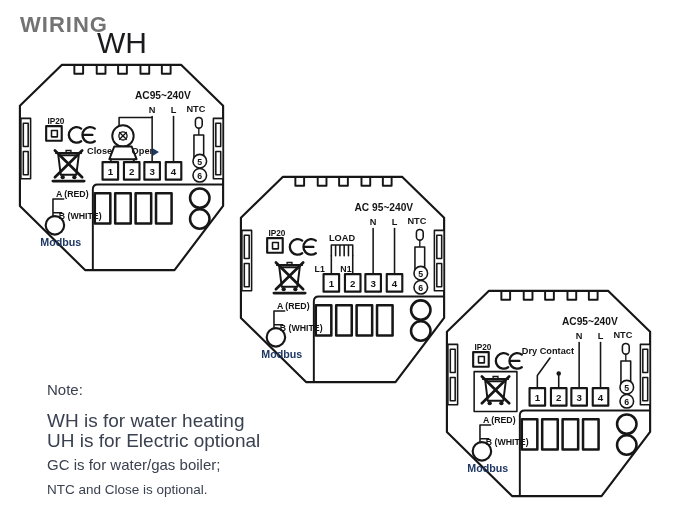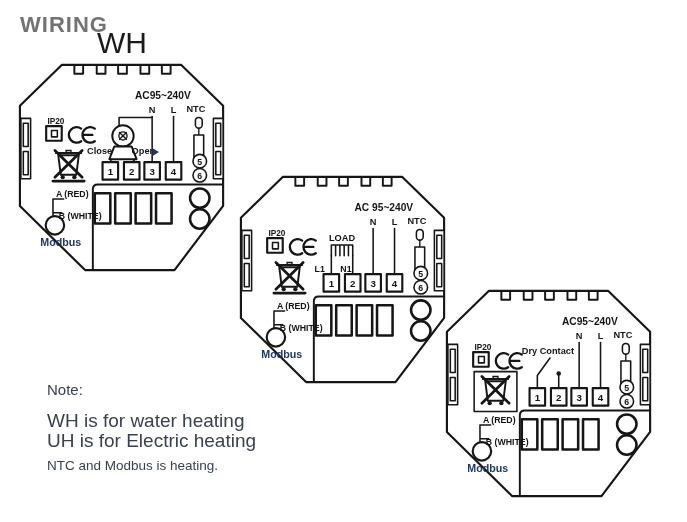--- a/index.html
+++ b/index.html
@@ -407,16 +407,17 @@
         <circle cx="118" cy="88" r="2.3" fill="#161616"></circle>
         <path class="ln16" d="M118,90 V103"></path>
         <text class="t-small" x="80" y="68">Dry Contact</text>
       </g>
     </svg>
   </div>
     </section>
   <div class="note">
     <p class="note-heading">Note:</p>
     <p class="note-l0">WH is for water heating</p>
-    <p class="note-l1">UH is for Electric heating</p>
-    <p class="note-l3">NTC and Modbus is heating.</p>
+    <p class="note-l1">UH is for Electric optional</p>
+    <p class="note-l2">GC is for water/gas boiler;</p>
+    <p class="note-l3">NTC and Close is optional.</p>
   </div>
 </div>
 
 </body></html>

